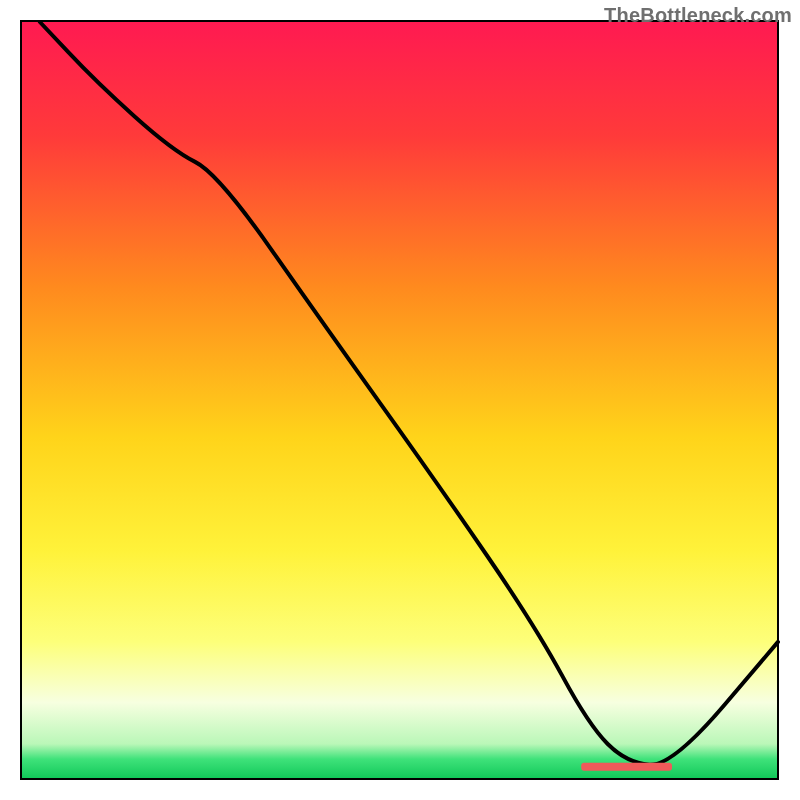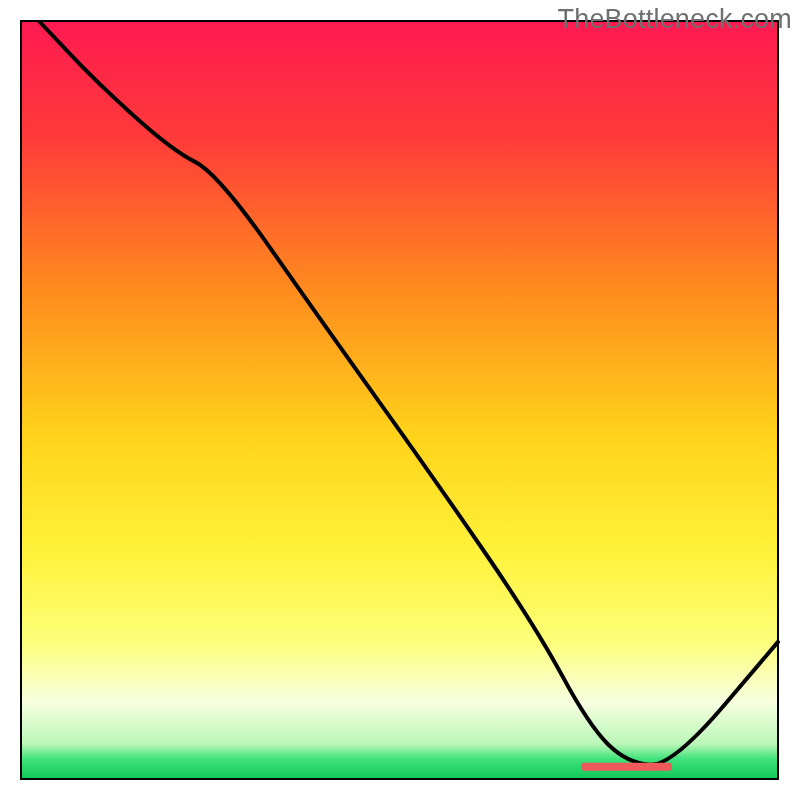--- a/index.html
+++ b/index.html
@@ -13,22 +13,22 @@
   }
   .wrap {
     position: relative;
     width: 800px;
     height: 800px;
   }
   .watermark {
     position: absolute;
     top: 4px;
     right: 8px;
-    font-size: 27px;
-    font-weight: 400;
+    font-size: 20px;
+    font-weight: 700;
     color: #6f6f6f;
     letter-spacing: 0.2px;
     z-index: 10;
     user-select: none;
   }
   .plot {
     position: absolute;
     left: 0;
     top: 0;
     width: 800px;

